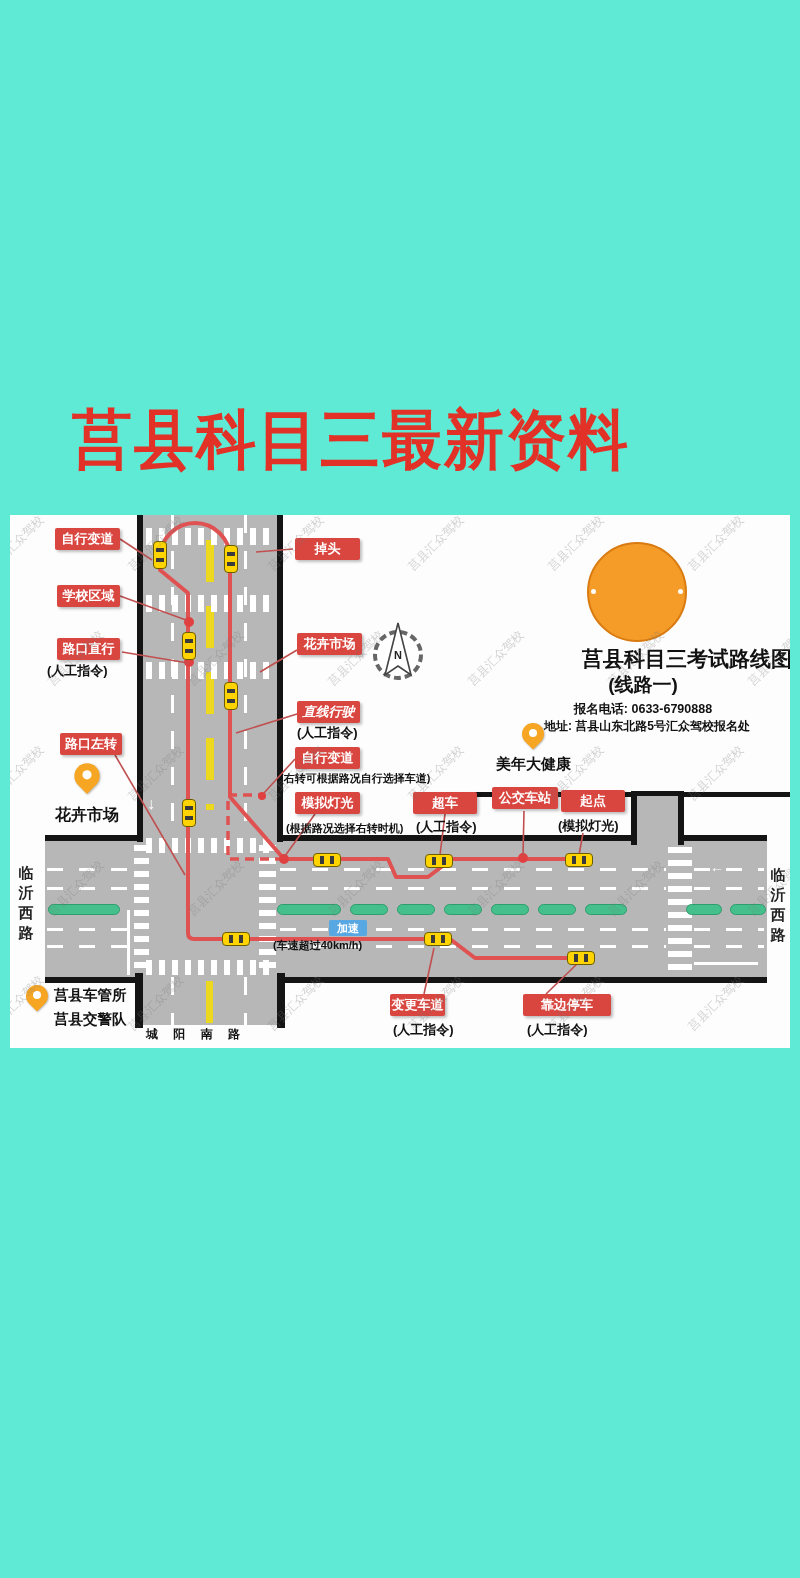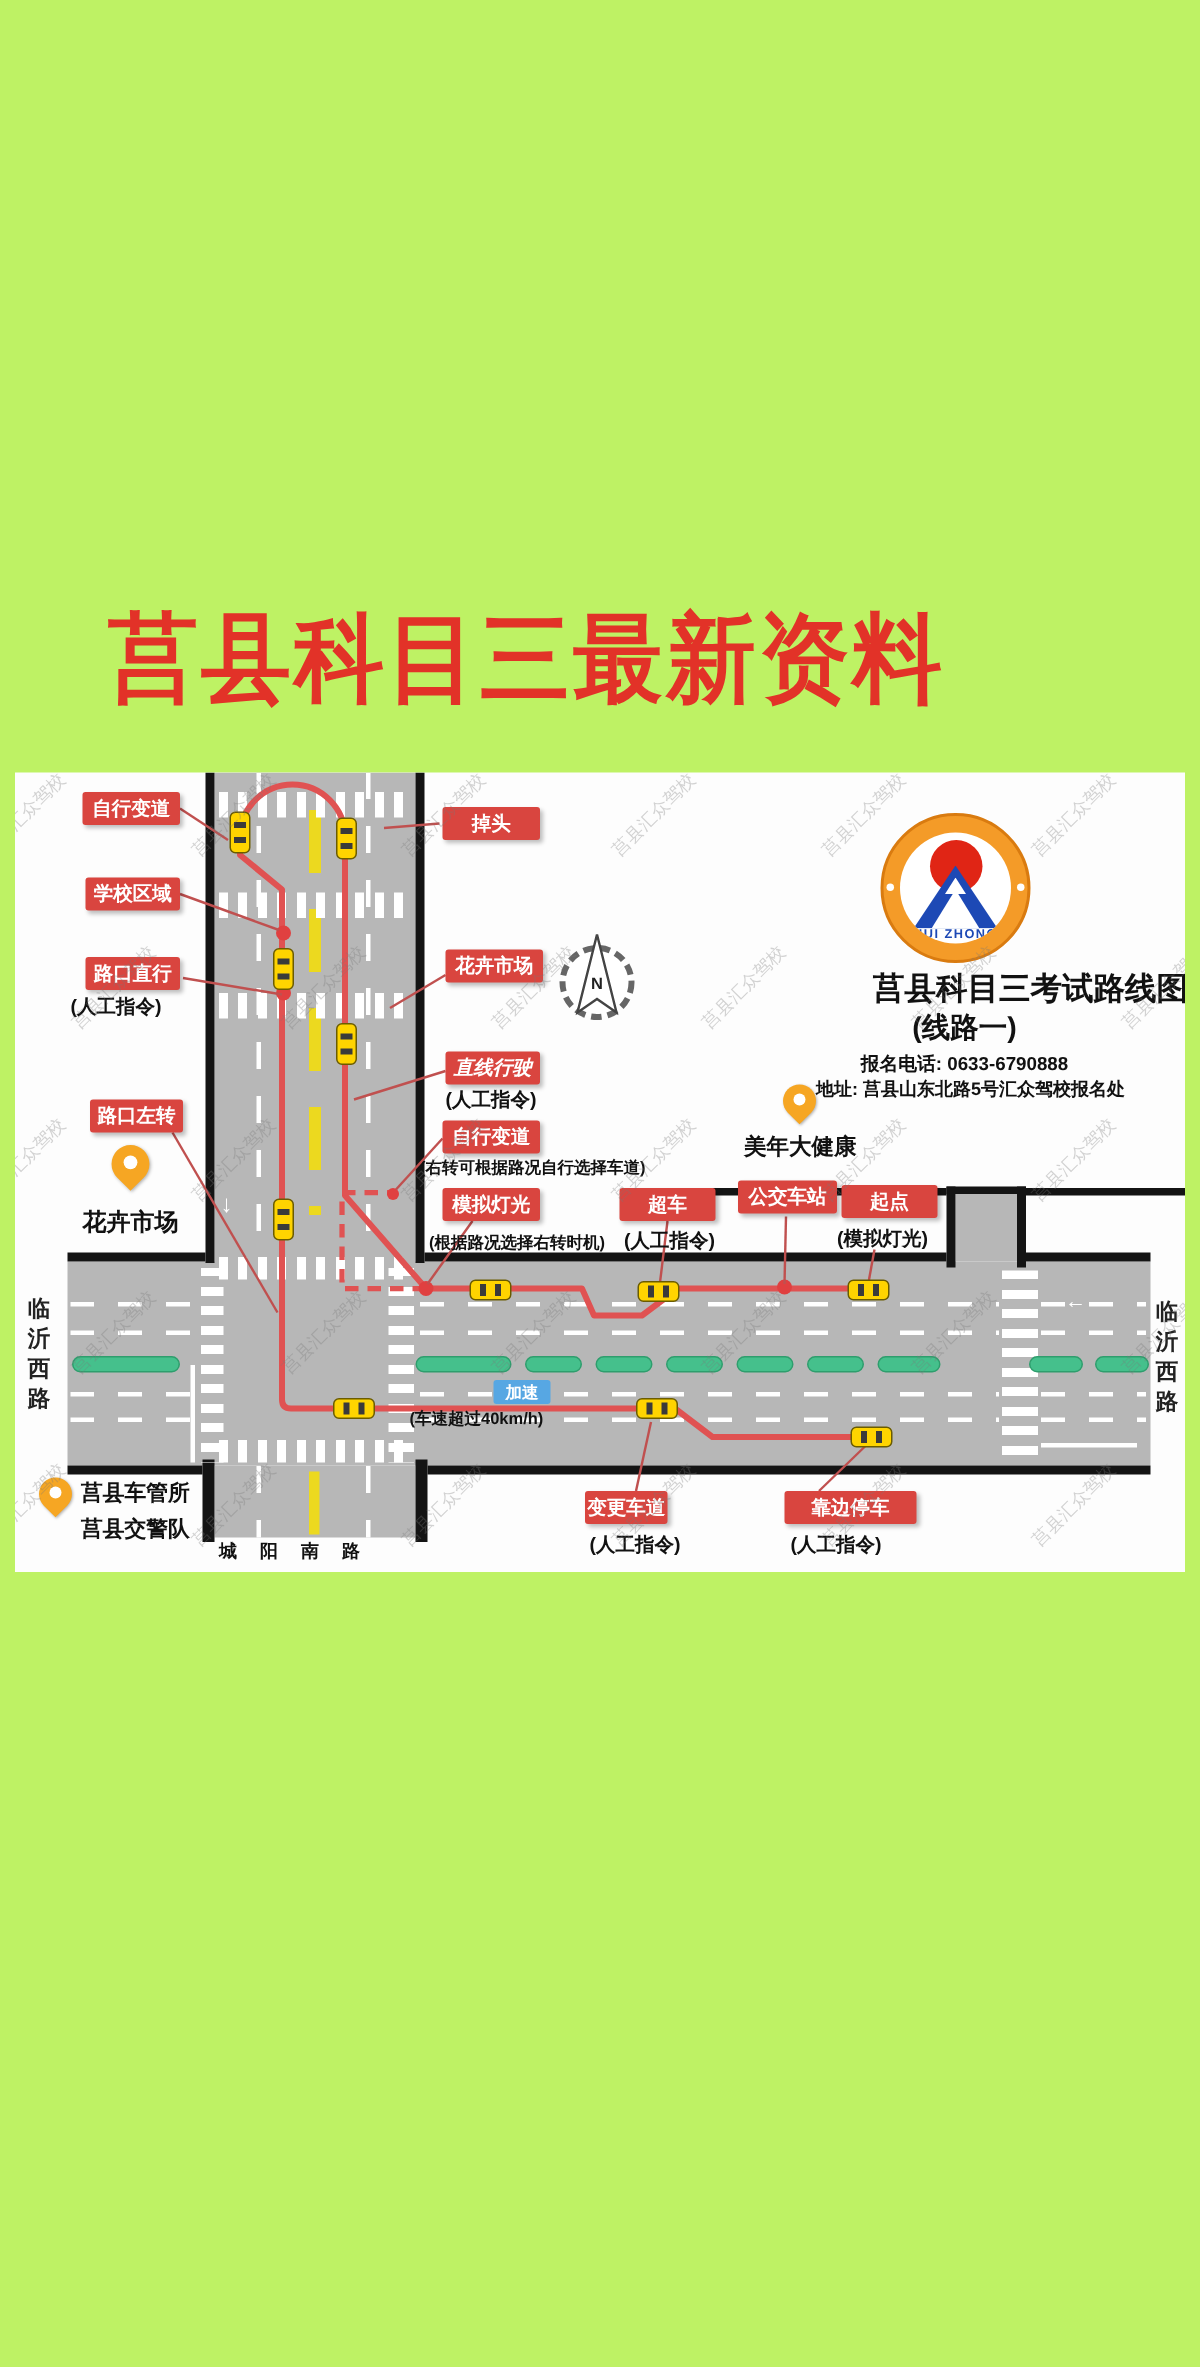--- a/index.html
+++ b/index.html
@@ -1,16 +1,16 @@
 <!DOCTYPE html>
 <html><head>
 <meta charset="utf-8">
 <style>
   html,body{margin:0;padding:0;background:#000;}
-  .page{position:relative;width:800px;height:1578px;background:#bef264;overflow:hidden;
+  .page{position:relative;width:800px;height:1578px;background:#5eead4;overflow:hidden;
         font-family:"Liberation Sans","DejaVu Sans",sans-serif;}
   .big-title{position:absolute;left:72px;top:400px;width:660px;font-size:60px;font-weight:900;
              color:#e23228;letter-spacing:2px;white-space:nowrap;transform:scaleY(1.08);}
   .map{position:absolute;left:10px;top:515px;width:780px;height:533px;background:#fdfdfd;overflow:hidden;}
   .road{position:absolute;background:#b7b7b7;}
   .bord{position:absolute;background:#141414;}
   .cw-v{position:absolute;background:repeating-linear-gradient(90deg,#fff 0 6px,rgba(0,0,0,0) 6px 13px);}
   .cw-h{position:absolute;background:repeating-linear-gradient(180deg,#fff 0 6px,rgba(0,0,0,0) 6px 13px);}
   .dash-v{position:absolute;width:3px;background:repeating-linear-gradient(180deg,#fff 0 18px,rgba(0,0,0,0) 18px 36px);}
   .dash-h{position:absolute;height:3px;background:repeating-linear-gradient(90deg,#fff 0 16px,rgba(0,0,0,0) 16px 32px);}
@@ -269,27 +269,20 @@
       </div>
     <div class="vroadname" id="rn-right" style="left:758px;top:350px;">
         <div>临</div>
         <div>沂</div>
         <div>西</div>
         <div>路</div>
       </div>
     <div class="ptext" style="left:136px;top:511px;font-size:12px;letter-spacing:6px;">城 阳 南 路</div>
 
     <div class="logo">
-      <div class="inner">
-        <div class="sun"></div>
-        <div class="t1"></div>
-        <div class="t2"></div>
-          <div class="t3"></div>
-        <div class="brand">HUI ZHONG</div>
-      </div>
       <div class="dotL"></div>
         <div class="dotR"></div>
     </div>
 
     <div class="mhead" style="left:520px;top:130px;width:226px;font-size:21px;margin-left:44px;">莒县科目三考试路线图</div>
     <div class="mhead" style="left:520px;top:157px;width:226px;font-size:19px;">(线路一)</div>
     <div class="mhead" style="left:520px;top:186px;width:226px;font-size:12.5px;font-weight:bold;">报名电话: 0633-6790888</div>
     <div class="mhead" style="left:509px;top:203px;width:256px;font-size:12px;font-weight:bold;">地址: 莒县山东北路5号汇众驾校报名处</div>
 
     <div id="wms">

